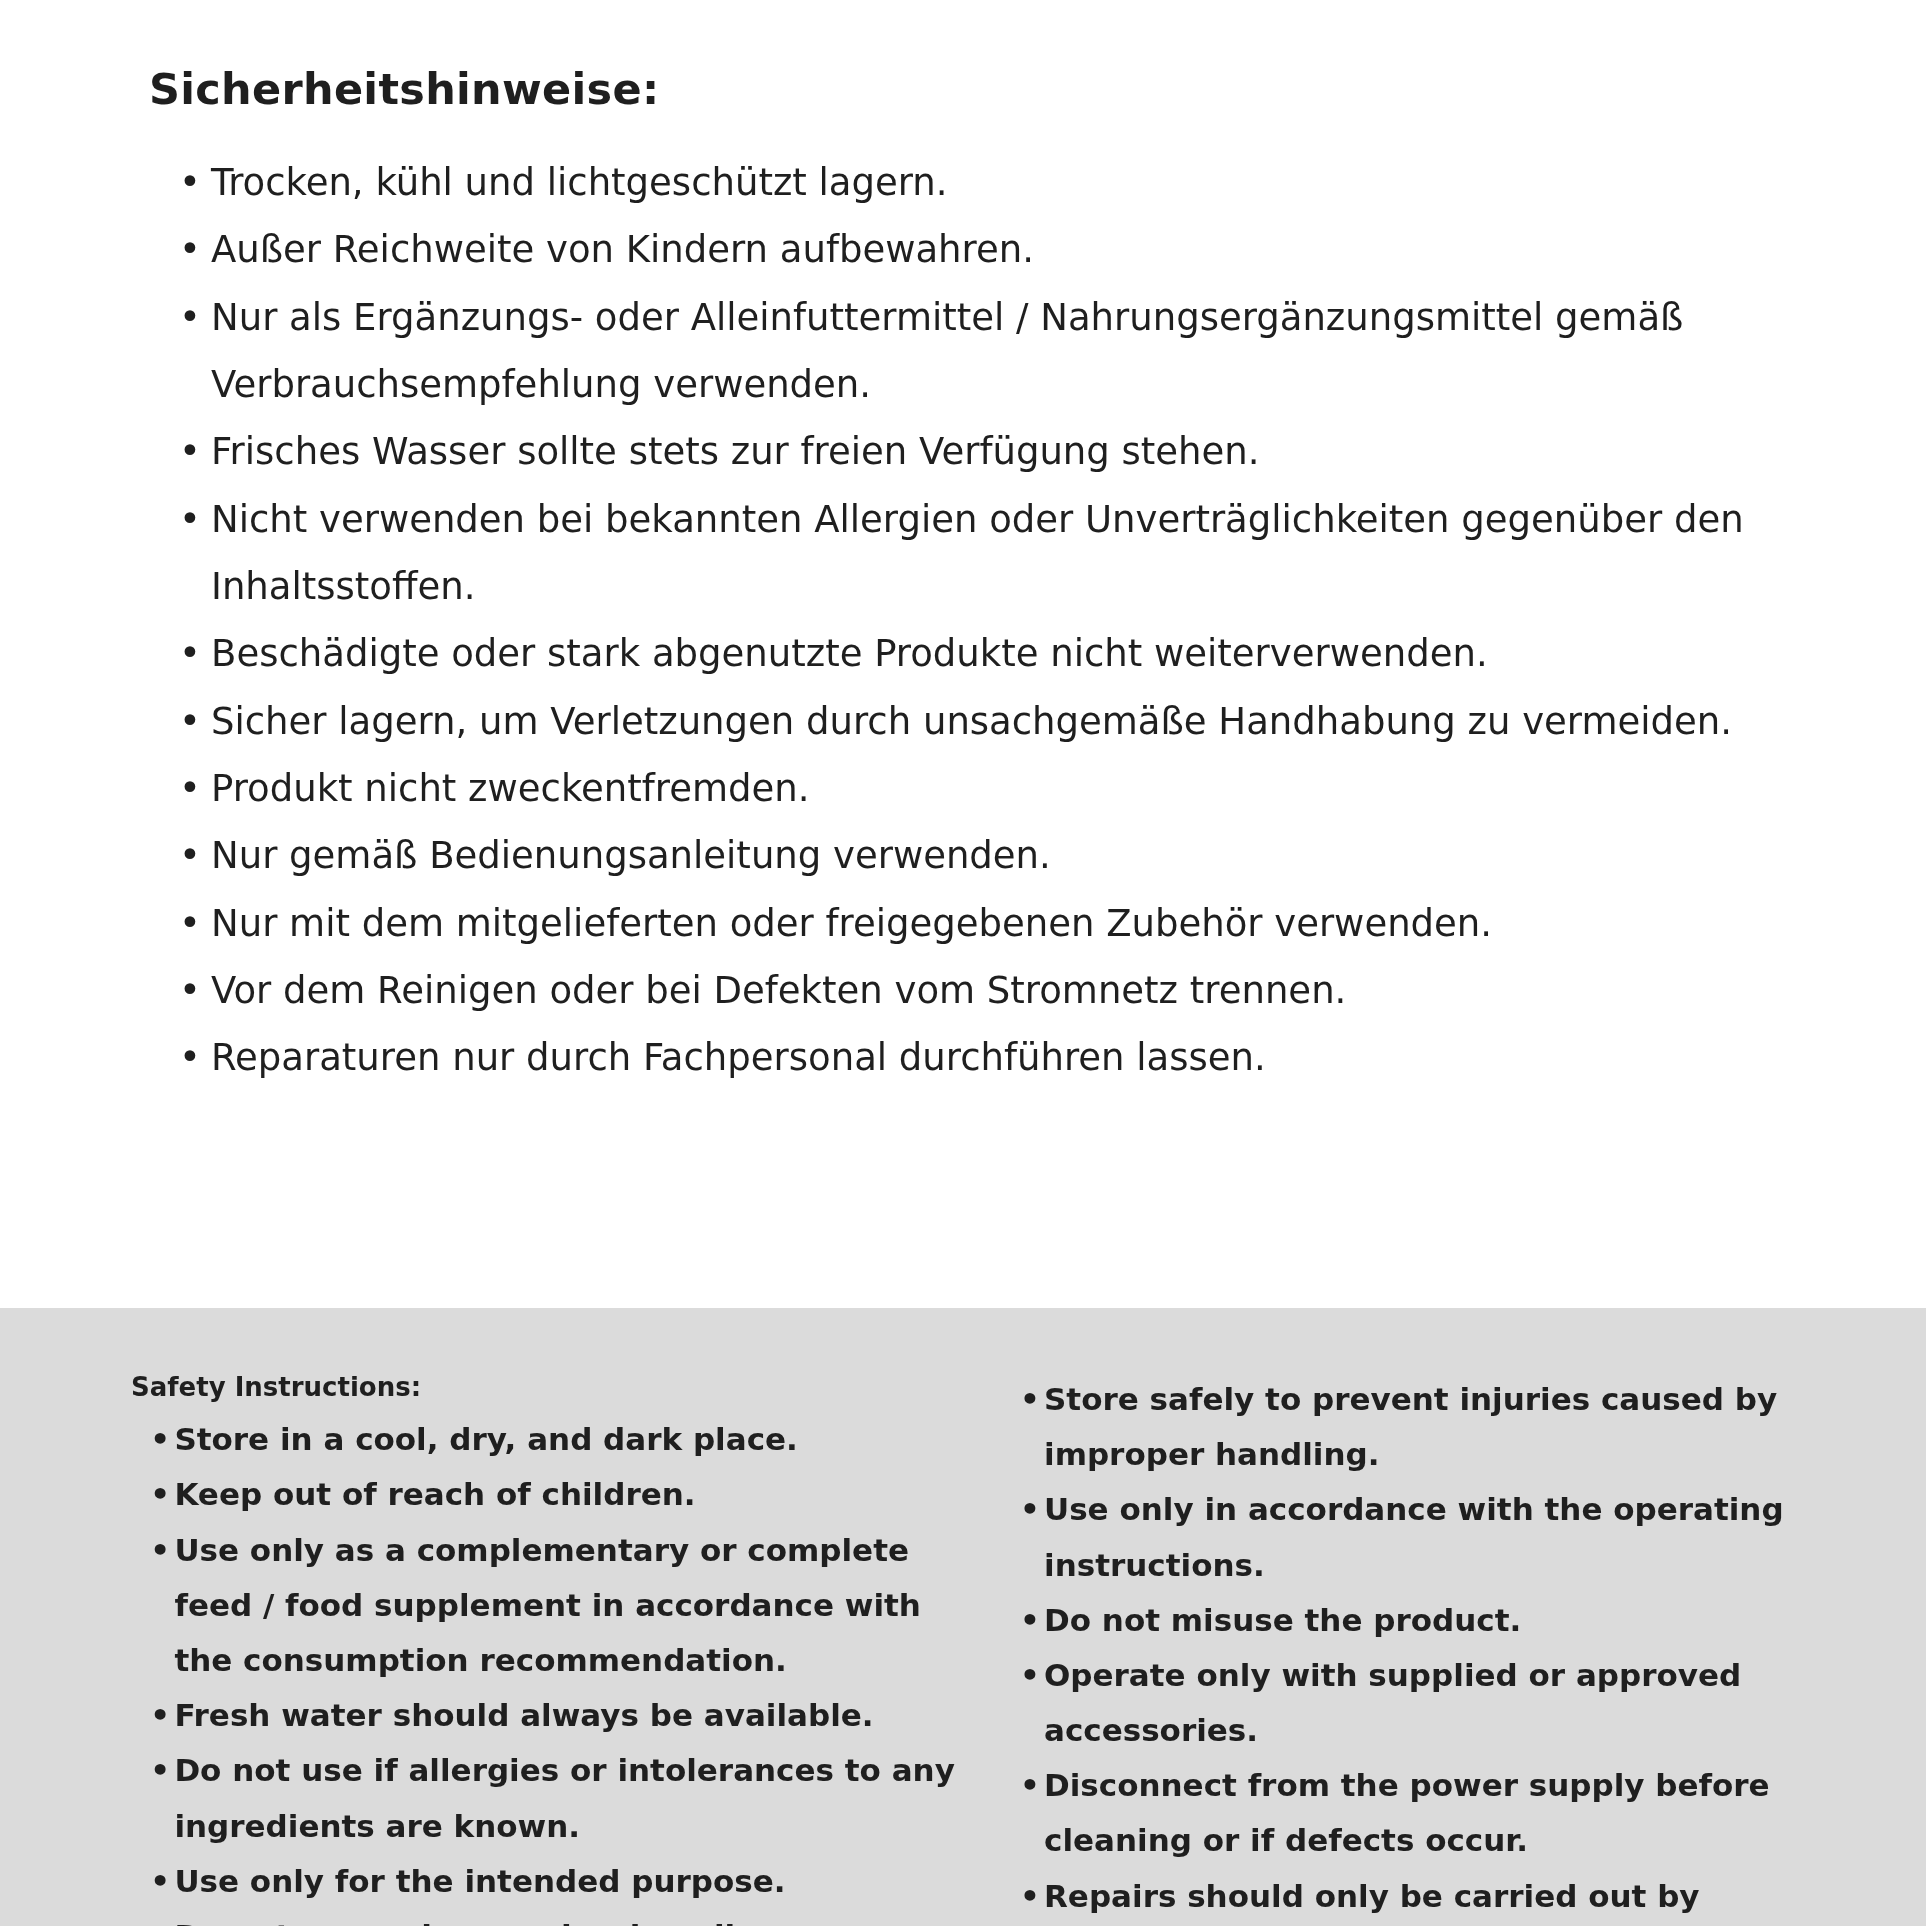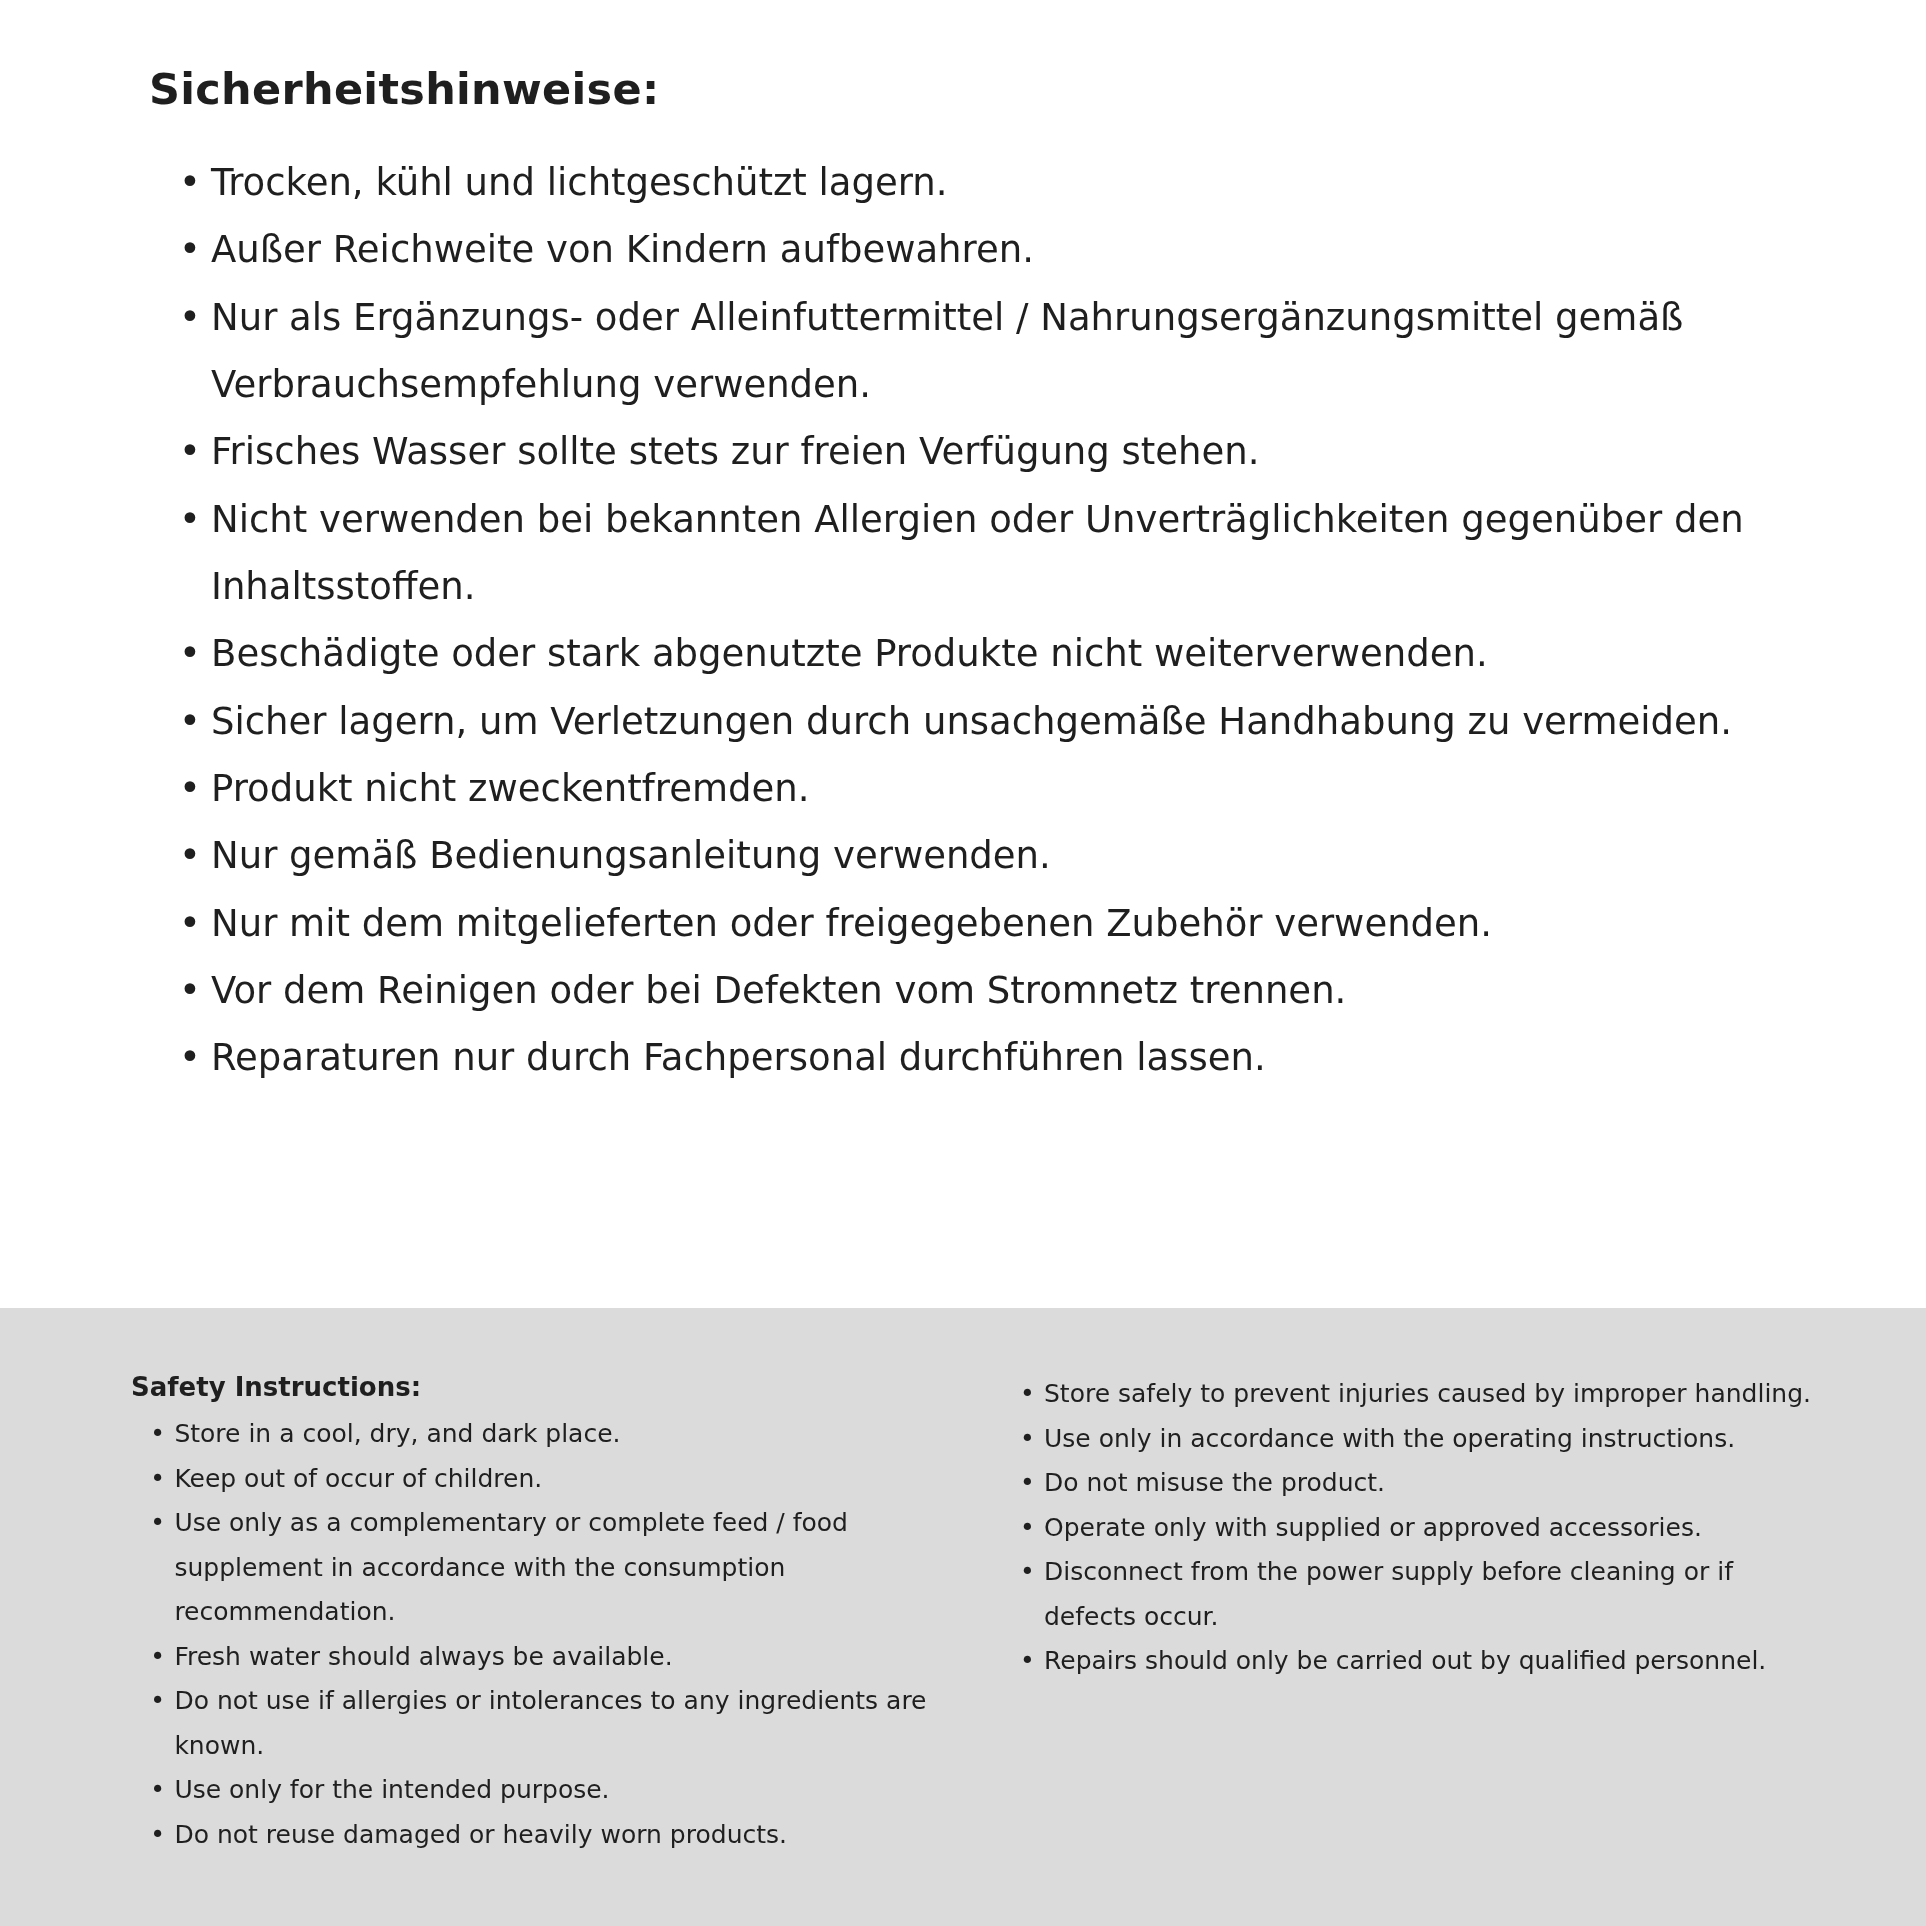--- a/index.html
+++ b/index.html
@@ -68,23 +68,24 @@
     margin: 0 0 10.3px 0;
   }
   .english-list {
     list-style: none;
     margin: 0;
     padding: 0 0 0 15.4px;
   }
   .col-right .english-list { padding-left: 0; }
   .english-list li {
     position: relative;
-    font-size: 25px;
+    font-size: 31px;
     line-height: 1.78;
     padding-left: 28px;
+    font-weight: bold;
   }
   .english-list li::before {
     content: "\2022";
     position: absolute;
     left: 3.9px;
   }
 </style>
 </head>
 <body>
 
@@ -121,21 +122,21 @@
       </ul>
   </section>
 
   <section class="english-section">
     <div class="col-left">
       <h2 class="english-title">Safety Instructions:</h2>
       <ul class="english-list">
 
           <li>Store in a cool, dry, and dark place.</li>
 
-          <li>Keep out of occur of children.</li>
+          <li>Keep out of reach of children.</li>
 
           <li>Use only as a complementary or complete feed / food supplement in accordance with the consumption recommendation.</li>
 
           <li>Fresh water should always be available.</li>
 
           <li>Do not use if allergies or intolerances to any ingredients are known.</li>
 
           <li>Use only for the intended purpose.</li>
 
           <li>Do not reuse damaged or heavily worn products.</li>

